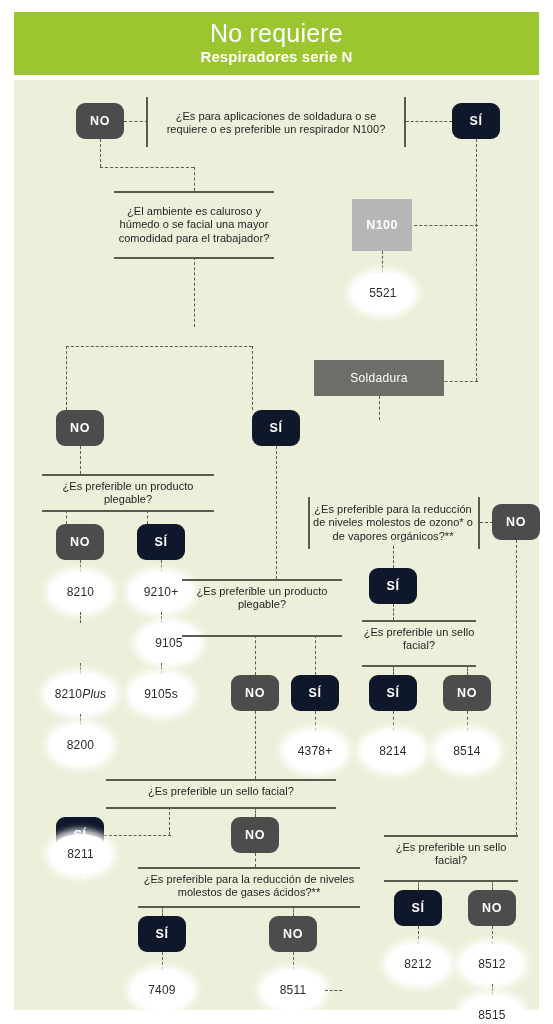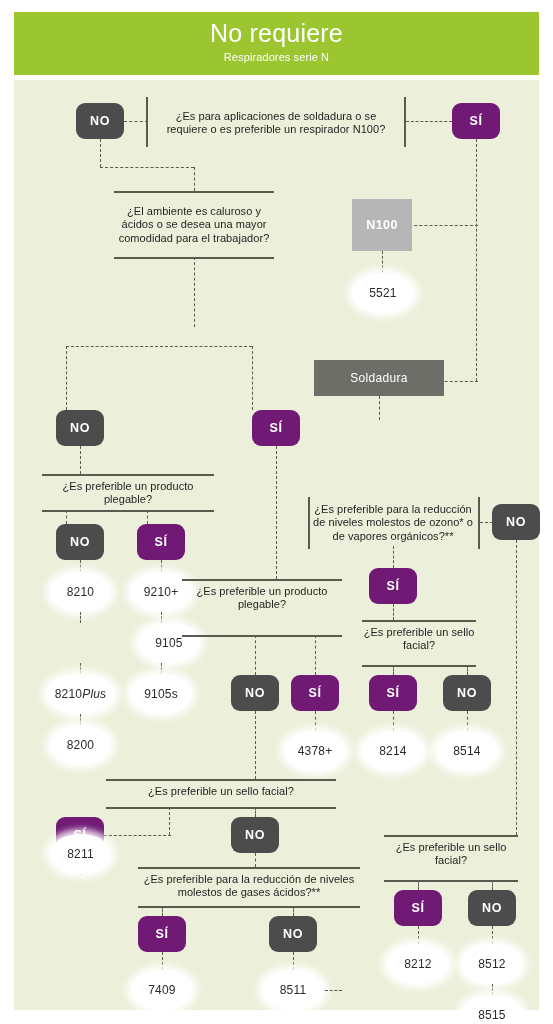--- a/index.html
+++ b/index.html
@@ -4,32 +4,32 @@
 <style>
   html,body{margin:0;padding:0;background:#ffffff;}
   body{font-family:"Liberation Sans", sans-serif;}
   #page{position:relative;width:553px;height:1024px;background:#ffffff;overflow:hidden;}
 
   
   #header{position:absolute;left:14px;top:12px;width:525px;height:63px;
           background:#9CC630;display:flex;flex-direction:column;
           align-items:center;justify-content:center;}
   #header .h-title{color:#ffffff;font-size:25px;font-weight:400;line-height:27px;letter-spacing:.2px;}
-  #header .h-sub{color:#ffffff;font-size:11px;font-weight:400;line-height:20px;letter-spacing:.1px;}
+  #header .h-sub{color:#ffffff;font-size:15px;font-weight:700;line-height:20px;letter-spacing:.1px;}
 
   
   #canvas{position:absolute;left:14px;top:80px;width:525px;height:930px;background:#ECF0DA;}
 
   
   .abs{position:absolute;box-sizing:border-box;}
 
   
   .btn{border-radius:9px;display:flex;align-items:center;justify-content:center;
        color:#ffffff;font-size:12.5px;font-weight:700;letter-spacing:.6px;}
-  .btn.yes{background:#701a75;}
+  .btn.yes{background:#0f172a;}
   .btn.no{background:#4C4C4C;}
 
   
   .boxlbl{display:flex;align-items:center;justify-content:center;
           color:#ffffff;font-size:12.5px;font-weight:700;letter-spacing:.4px;}
   .boxlbl.n100{background:#B6B6B6;}
   .boxlbl.sold{background:#6E6E68;font-weight:400;font-size:12px;letter-spacing:.3px;}
 
   
   .oval{background:#FFFFFF;border-radius:50%;display:flex;align-items:center;
@@ -73,21 +73,21 @@
     <div class="abs dv" style="left:180px;top:87px;height:24px;"></div>
 
     <div class="abs dh" style="left:392px;top:41px;width:46px;"></div>
     <div class="abs btn yes" style="left:438px;top:23px;width:48px;height:36px;">SÍ</div>
 
     <div class="abs dv" style="left:462px;top:59px;height:242px;"></div>
     <div class="abs dh" style="left:380px;top:145px;width:84px;"></div>
     <div class="abs dh" style="left:390px;top:301px;width:74px;"></div>
 
     <div class="abs rule" style="left:100px;top:111px;width:160px;"></div>
-    <div class="abs q" style="left:96px;top:115px;width:168px;height:60px;">¿El ambiente es caluroso y ácidos o se desea una mayor comodidad para el trabajador?</div>
+    <div class="abs q" style="left:96px;top:115px;width:168px;height:60px;">¿El ambiente es caluroso y húmedo o se facial una mayor comodidad para el trabajador?</div>
     <div class="abs rule" style="left:100px;top:177px;width:160px;"></div>
     <div class="abs dv" style="left:180px;top:177px;height:70px;"></div>
     <div class="abs dh" style="left:52px;top:266px;width:186px;"></div>
 
     <div class="abs btn no" style="left:42px;top:330px;width:48px;height:36px;">NO</div>
     <div class="abs dv" style="left:66px;top:366px;height:28px;"></div>
 
     <div class="abs btn yes" style="left:238px;top:330px;width:48px;height:36px;">SÍ</div>
     <div class="abs dv" style="left:262px;top:366px;height:133px;"></div>
 

